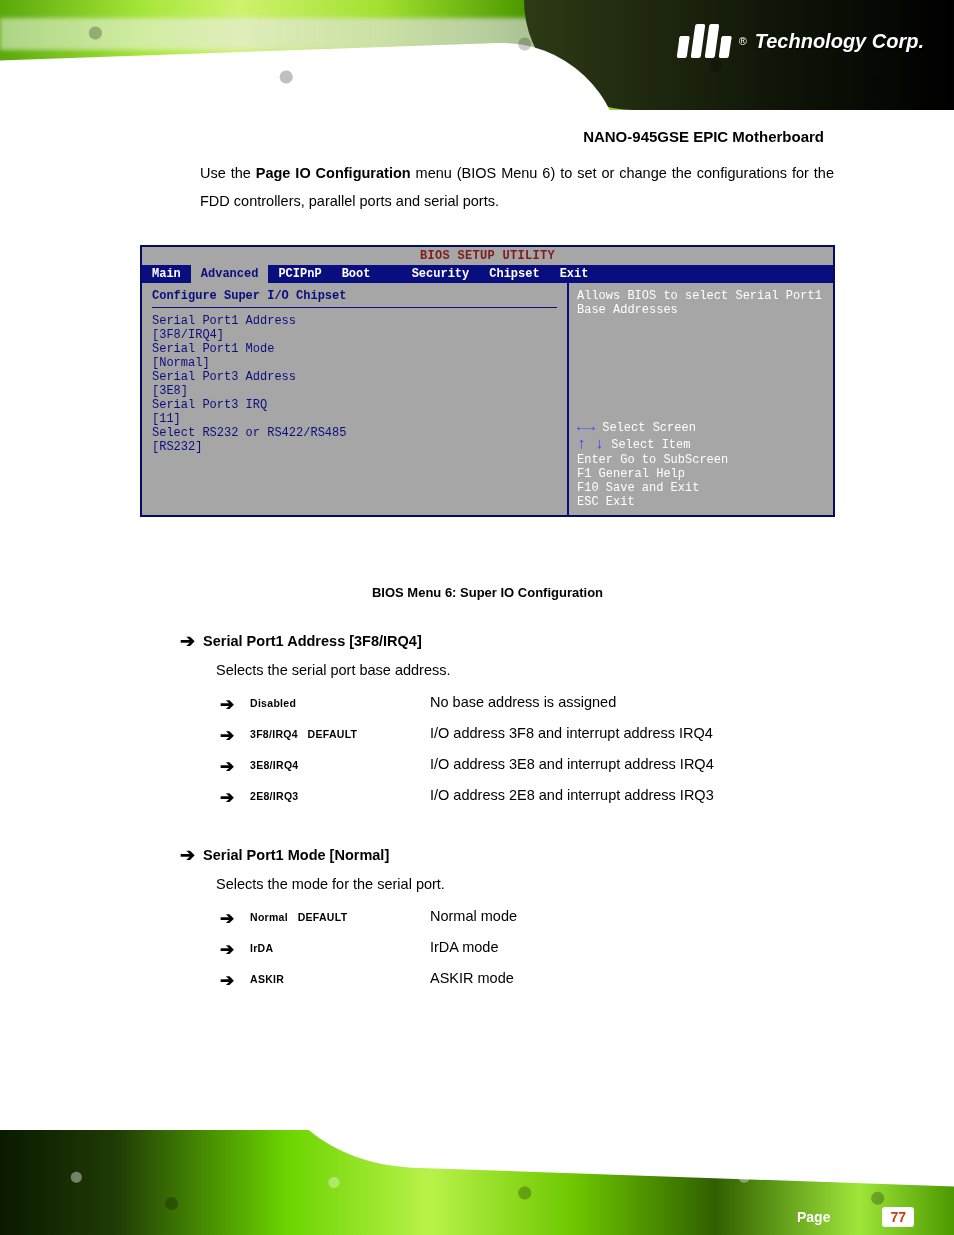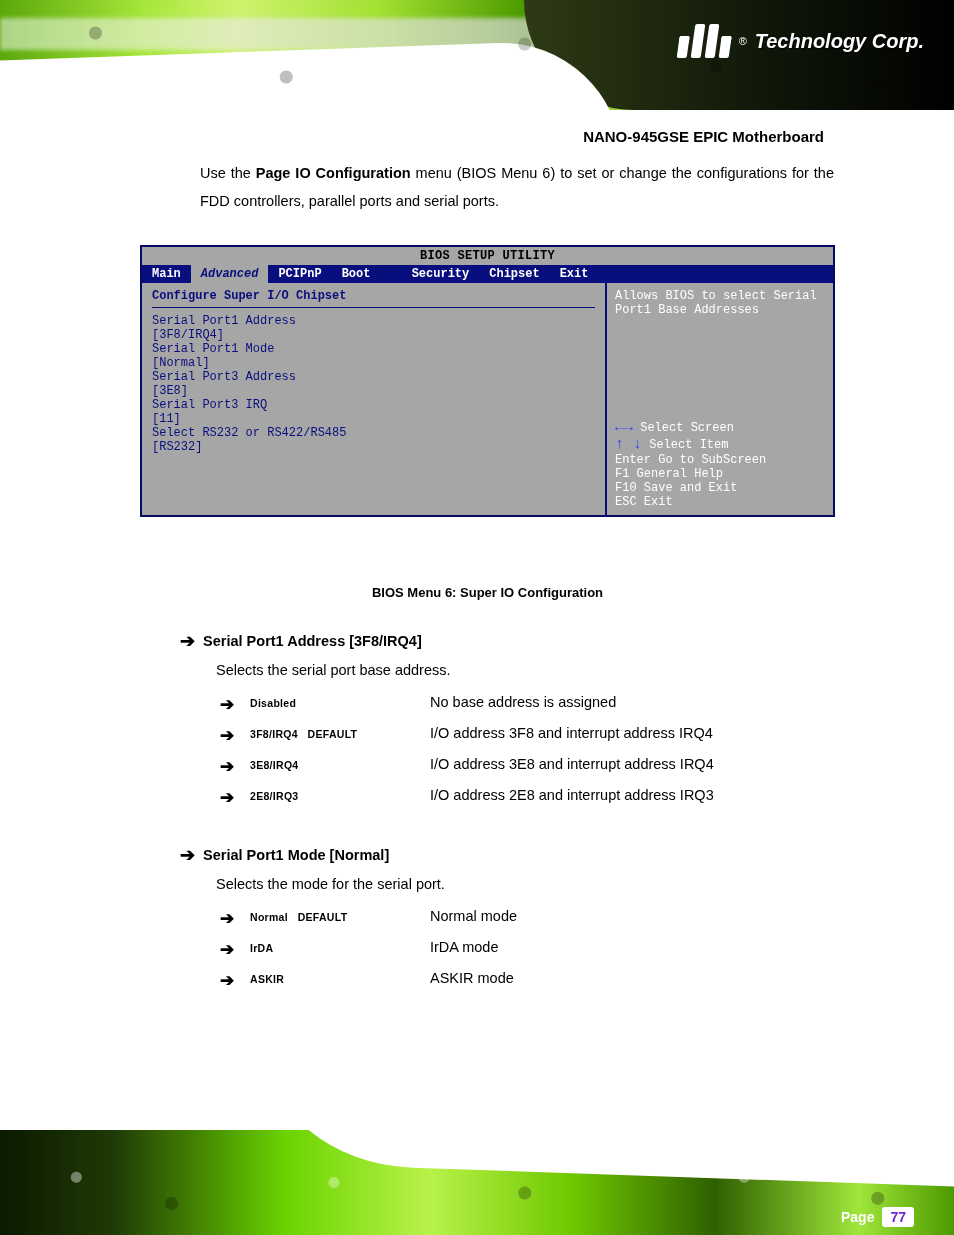--- a/index.html
+++ b/index.html
@@ -101,51 +101,51 @@
   .bios-wrap {
     position:absolute;
     top: 245px;
     left: 140px;
     width: 695px;
     border: 2px solid #050a62;
   }
   .bios-inner { font-family: "Courier New", monospace; font-size:12px; color:#e8e8e8; }
   .bios-titlebar {
     background:#a6a6a6;
-    color:#000000;
+    color:#7f1d1d;
     text-align:center;
     font-weight:bold;
     padding:2px 0;
     font-size:12px;
     letter-spacing:0.3px;
   }
   .bios-menu-row { display:flex; }
   .bios-tab {
     padding:2px 10px;
     font-weight:bold;
     color:#fff;
     background:#090e7e;
     font-size:12px;
   }
-  .bios-tab.active { background:#a6a6a6; color:#090e7e;font-style:italic; }
+  .bios-tab.active { background:#a6a6a6; color:#090e7e; }
   .bios-body { display:flex; background:#a6a6a6; }
   .bios-left {
     flex: 1;
     padding: 6px 10px 14px 10px;
     border-right: 2px solid #090e7e;
     min-height: 230px;
     color:#090e7e;
   }
   .bios-left .panel-title { font-weight:bold; margin-bottom:4px; }
   .bios-left hr { border:none; border-top:1px solid #090e7e; margin:2px 0 6px 0; width:100%; }
   .bios-row { display:flex;flex-direction:column; }
   .bios-row .label { width: 260px; }
   .bios-row .val { }
   .bios-right {
-    width: 226px;
+    width: 264px;
     padding:6px 8px;
     color:#fff;
     position:relative;
   }
   .bios-right .help-text { color:#fff; min-height:90px; }
   .bios-right .keyhelp { color:#fff; font-size:12px; }
   .bios-right .keyhelp .arrow { color:#3943ff; font-weight:bold; font-size:15px; }
   .bios-footer {
     background:#090e7e;
     color:#fff;
@@ -213,22 +213,22 @@
     border-radius: 0 0 0 150px / 0 0 0 120px;
     transform: rotate(2deg);
   }
   .page-strip {
     position:absolute;
     right: 40px; bottom: 8px;
     display:flex; align-items:center; gap:8px;
     color:#fff; font-weight:bold; font-size:14px;
   }
   .page-no-box {
-    background:#fff; color:#6d28d9;
-    padding:2px 8px; border-radius:3px;
+    background:#fff; color:#c2410c;
+    padding:2px 8px; border-radius:3px;margin-left:44px;
   }
 </style>
 </head>
 <body>
 
 <div class="top-banner">
   <div class="top-right-dark"></div>
   <div class="logo-block">
     <div class="iei-logo">
       <div class="iei-bar dotted"></div>

